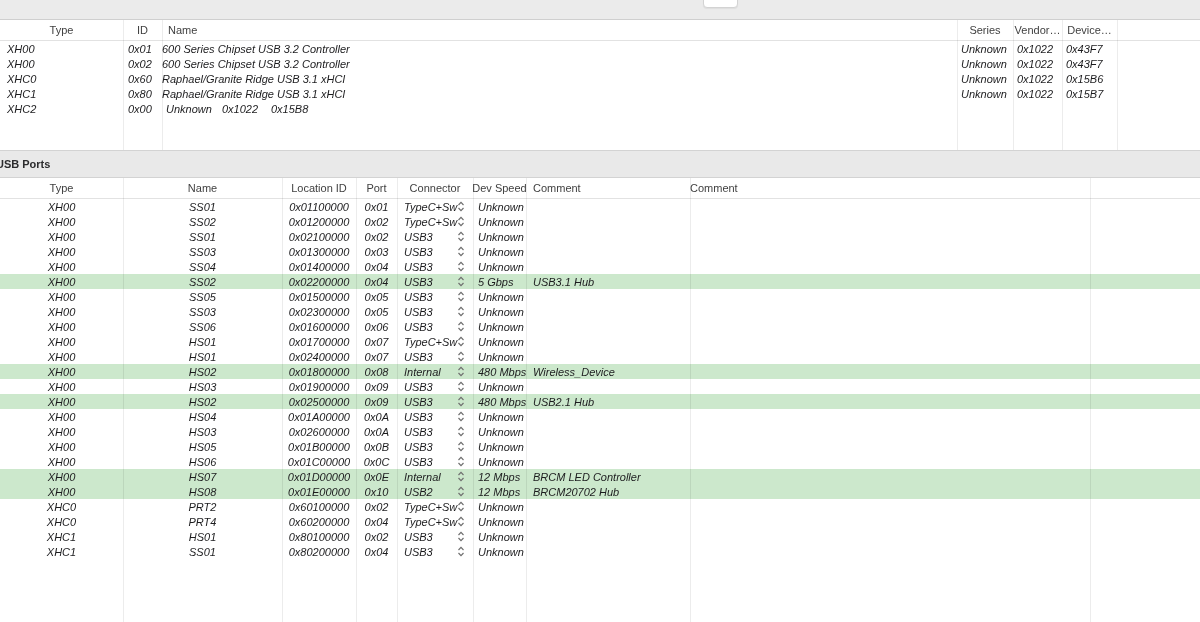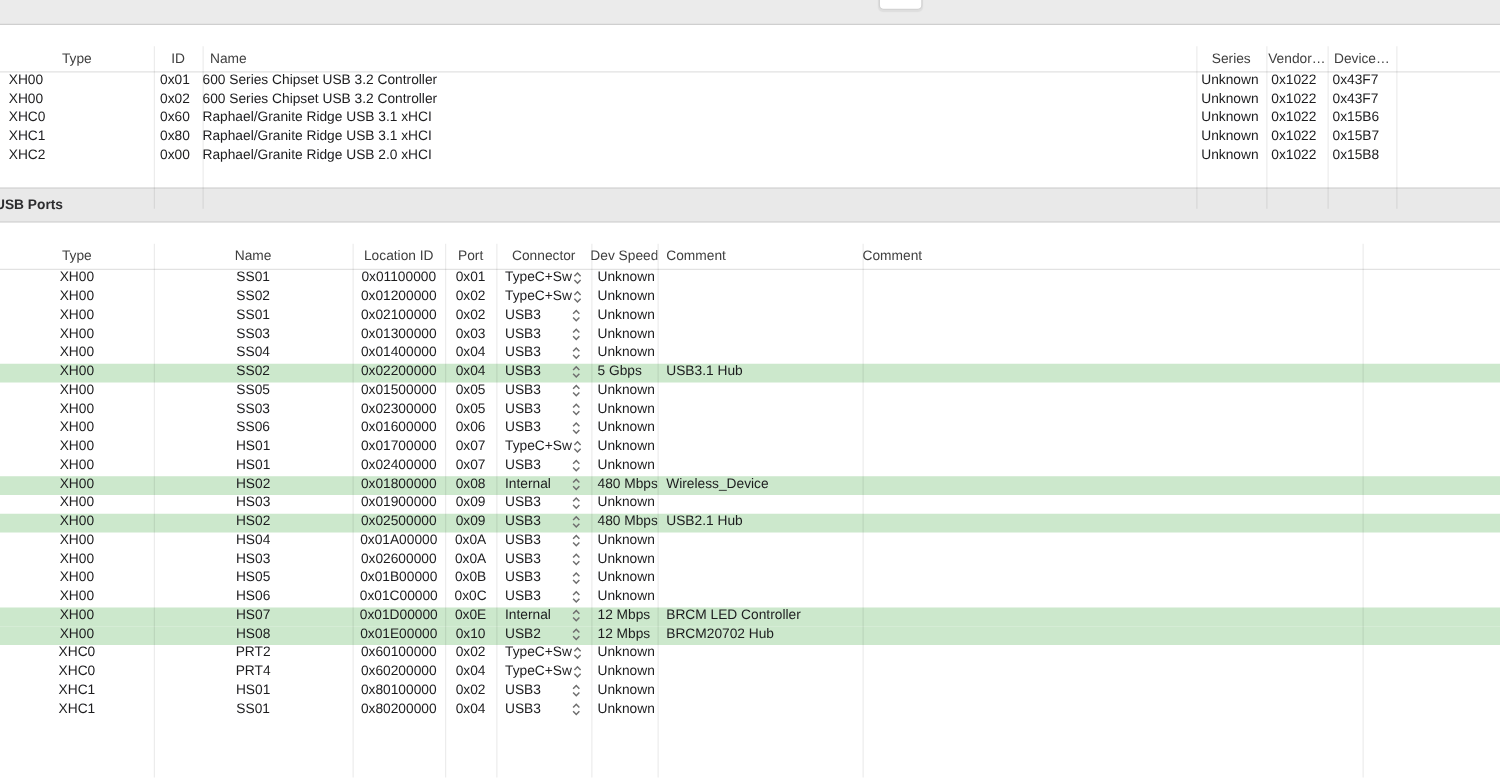--- a/index.html
+++ b/index.html
@@ -6,25 +6,25 @@
   body{
     width:1200px;height:622px;overflow:hidden;position:relative;
     background:#fff;color:#1c1c1e;
     font-family:"Liberation Sans","DejaVu Sans",sans-serif;font-size:11px;
   }
   
   .toolbar{position:absolute;top:0;left:0;width:1200px;height:19px;background:var(--toolbar-bg,#ebebeb);border-bottom:1px solid #cfcfcf;}
   .toolbar-button{position:absolute;left:703px;top:-11px;width:33px;height:17px;background:#fff;border:1px solid #d3d3d3;border-radius:4px;box-shadow:0 1px 1px rgba(0,0,0,.06);}
 
   
-  .table{position:absolute;left:0;width:1200px;background:#fff;margin-top:17px;}
+  .table{position:absolute;left:0;width:1200px;background:#fff;}
   .thead{position:relative;display:flex;align-items:stretch;height:20px;background:#fff;border-bottom:1px solid #e2e2e2;z-index:2;}
   .hc{display:flex;align-items:center;box-sizing:border-box;color:#3f3f3f;white-space:nowrap;overflow:hidden;}
   .tbody{position:relative;z-index:1;}
-  .row{display:flex;align-items:flex-start;height:15px;width:1200px;}
+  .row{display:flex;align-items:center;height:15px;width:1200px;font-style:italic;}
   .row.green{background:var(--row-green,#cce8cc);}
   .cell{display:flex;align-items:center;box-sizing:border-box;white-space:nowrap;overflow:hidden;color:#1c1c1e;}
   .vline{position:absolute;top:0;bottom:0;width:1px;background:rgba(0,0,0,.075);z-index:3;pointer-events:none;}
   .filler{flex:1;}
 
   
   #controllers{top:20px;height:130px;}
   #controllers .c-type{width:123px}
   #controllers .c-id{width:39px}
   #controllers .c-name{width:795px}
@@ -167,23 +167,20 @@
         </div>
         <div class="filler"></div>
       </div>
       <div class="row">
         <div class="cell c-type">
           <span>XHC2</span>
         </div>
         <div class="cell c-id">
           <span>0x00</span>
         </div>
-        <div class="cell c-name">
-          <span>Raphael/Granite Ridge USB 2.0 xHCI</span>
-        </div>
         <div class="cell c-series">
           <span>Unknown</span>
         </div>
         <div class="cell c-vendor">
           <span>0x1022</span>
         </div>
         <div class="cell c-device">
           <span>0x15B8</span>
         </div>
         <div class="filler"></div>

